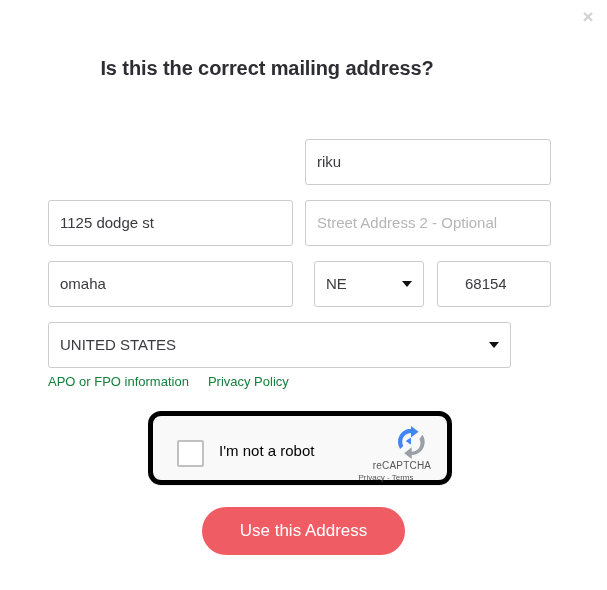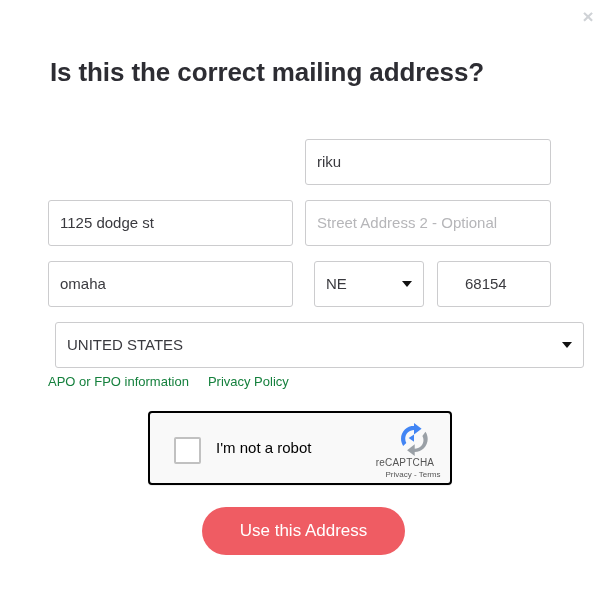--- a/index.html
+++ b/index.html
@@ -37,21 +37,21 @@
     cursor: pointer;
     user-select: none;
   }
 
   .title {
     position: absolute;
     left: 0;
     top: 57px;
     width: 534px;
     text-align: center;
-    font-size: 26px;
+    font-size: 20px;
     font-weight: bold;
     color: #2d2d33;
     letter-spacing: -0.1px;
   }
 
   .form {
     position: absolute;
     left: 48px;
     top: 139px;
     width: 504px;
@@ -80,21 +80,21 @@
   }
   .field.placeholder-text {
     color: #b6b6b9;
   }
 
   .col-left  { left: 0;   width: 245px; }
   .col-right { left: 257px; width: 246px; }
   .col-city  { left: 0;   width: 245px; }
   .col-state { left: 266px; width: 110px; }
   .col-zip   { left: 389px; width: 114px; padding-left: 27px; }
-  .col-full  { left: 7px;   width: 529px; }
+  .col-full  { left: 0;   width: 463px; }
 
   .select {
     position: absolute;
     top: 0;
     height: 46px;
     box-sizing: border-box;
     border: 1px solid #ccccce;
     border-radius: 3px;
     background: #ffffff;
     font-size: 15px;
@@ -137,22 +137,22 @@
   }
 
   .recaptcha {
     position: absolute;
     left: 148px;
     top: 411px;
     width: 304px;
     height: 74px;
     box-sizing: border-box;
     background: #f9f9f9;
-    border: 2px solid #000000;
-    border-radius: 4px;
+    border: 5px solid #000000;
+    border-radius: 13px;
     box-shadow: 0 1px 1px rgba(0,0,0,0.07);
   }
   .rc-checkbox {
     position: absolute;
     left: 24px;
     top: 24px;
     width: 27px;
     height: 27px;
     box-sizing: border-box;
     background: #ffffff;
@@ -179,21 +179,21 @@
     right: 8px;
     top: 44px;
     width: 74px;
     text-align: center;
     font-size: 10px;
     color: #555555;
     letter-spacing: 0.2px;
   }
   .rc-legal {
     position: absolute;
-    right: 0;
+    right: 24px;
     top: 57px;
     width: 74px;
     text-align: center;
     font-size: 8px;
     color: #555555;
   }
 
   .submit-wrap {
     position: absolute;
     left: 0;

